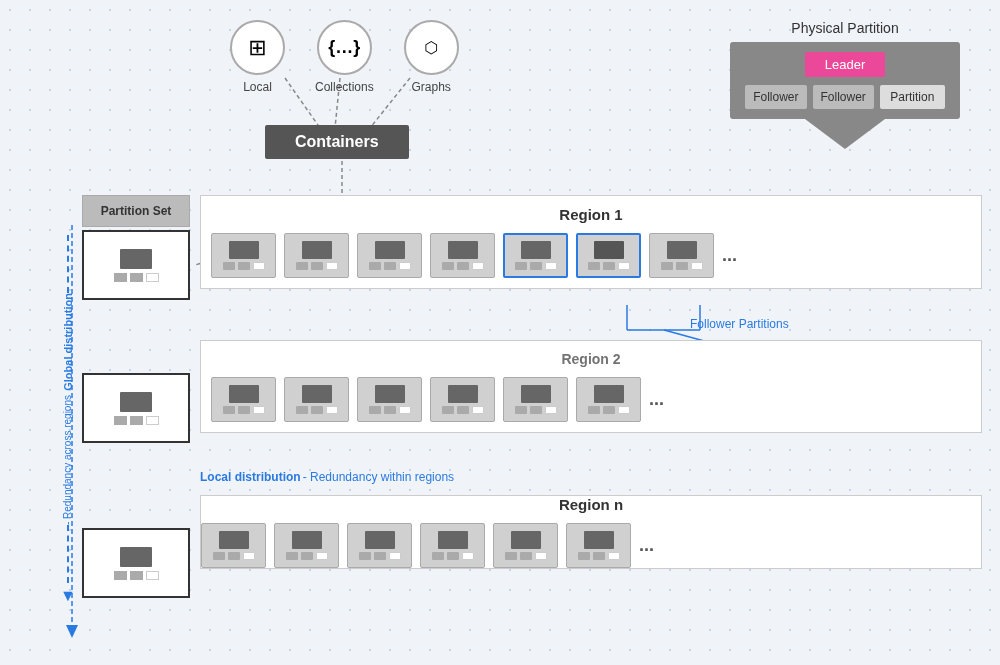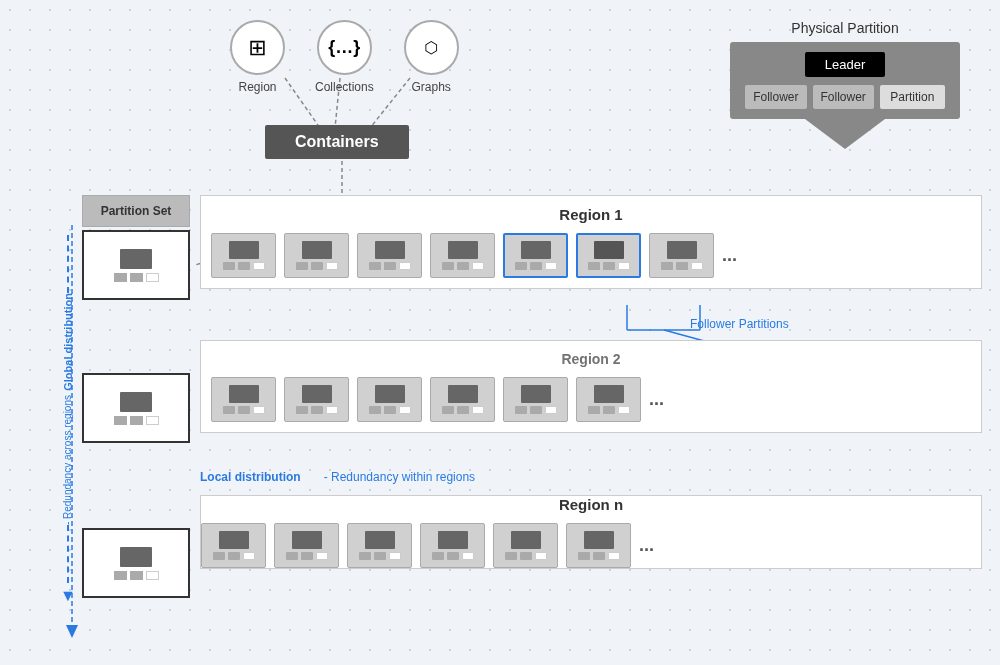--- a/index.html
+++ b/index.html
@@ -84,21 +84,21 @@
       font-weight: 500;
     }
 
     .physical-partition-box {
       background: #888;
       border-radius: 3px;
       padding: 10px;
     }
 
     .leader-box {
-      background: #000000;
+      background: #ec4899;
       color: white;
       text-align: center;
       padding: 5px 12px;
       margin: 0 auto 8px;
       width: 80px;
       font-size: 13px;
       border-radius: 2px;
     }
 
     .followers-row {
@@ -237,21 +237,21 @@
         <polygon points="0,0 6,3 0,6" fill="#2a7ae2"></polygon>
       </marker>
     </defs>
 
     <line x1="200" y1="500" x2="560" y2="500" stroke="#2a7ae2" stroke-width="1.5" stroke-dasharray="5,3" marker-end="url(#arrowhead-blue)"></line>
   </svg>
 
   <div class="top-icons">
     <div class="icon-item">
       <div class="icon-circle">⊞</div>
-      <span class="icon-label">Region</span>
+      <span class="icon-label">Local</span>
     </div>
     <div class="icon-item">
       <div class="icon-circle" style="font-size:18px; font-weight:bold;">{…}</div>
       <span class="icon-label">Collections</span>
     </div>
     <div class="icon-item">
       <div class="icon-circle" style="font-size:16px;">⬡</div>
       <span class="icon-label">Graphs</span>
     </div>
   </div>
@@ -423,21 +423,21 @@
       <div style="display:flex; flex-direction:column; align-items:center;">
         <div style="width:32px; height:20px; background:#666; margin-bottom:4px; border-radius:1px;"></div>
         <div style="display:flex; gap:3px;">
           <div style="width:13px; height:9px; background:#aaa;"></div>
           <div style="width:13px; height:9px; background:#aaa;"></div>
           <div style="width:13px; height:9px; background:white; border:1px solid #ccc;"></div>
         </div>
       </div>
     </div>
 
-    <div style="position:absolute; left:140px; top:275px; display:flex; align-items:center; gap:23px; width:440px;">
+    <div style="position:absolute; left:140px; top:275px; display:flex; align-items:center; gap:2px; width:440px;">
       <span style="font-size:12px; color:#2a7ae2; font-weight:600;">Local distribution</span>
       <span style="font-size:12px; color:#2a7ae2;">- Redundancy within regions</span>
     </div>
 
     <div style="position:absolute; left:140px; top:300px; right:0; background:white; border:1px solid #ccc; padding:0;">
       <div style="text-align:center; font-size:15px; font-weight:700; margin-bottom:10px; color:#333;">Region n</div>
       <div style="display:flex; gap:8px; align-items:center;">
         <div class="partition-icon">
           <div class="pi-top"></div>
           <div class="pi-bottom">

